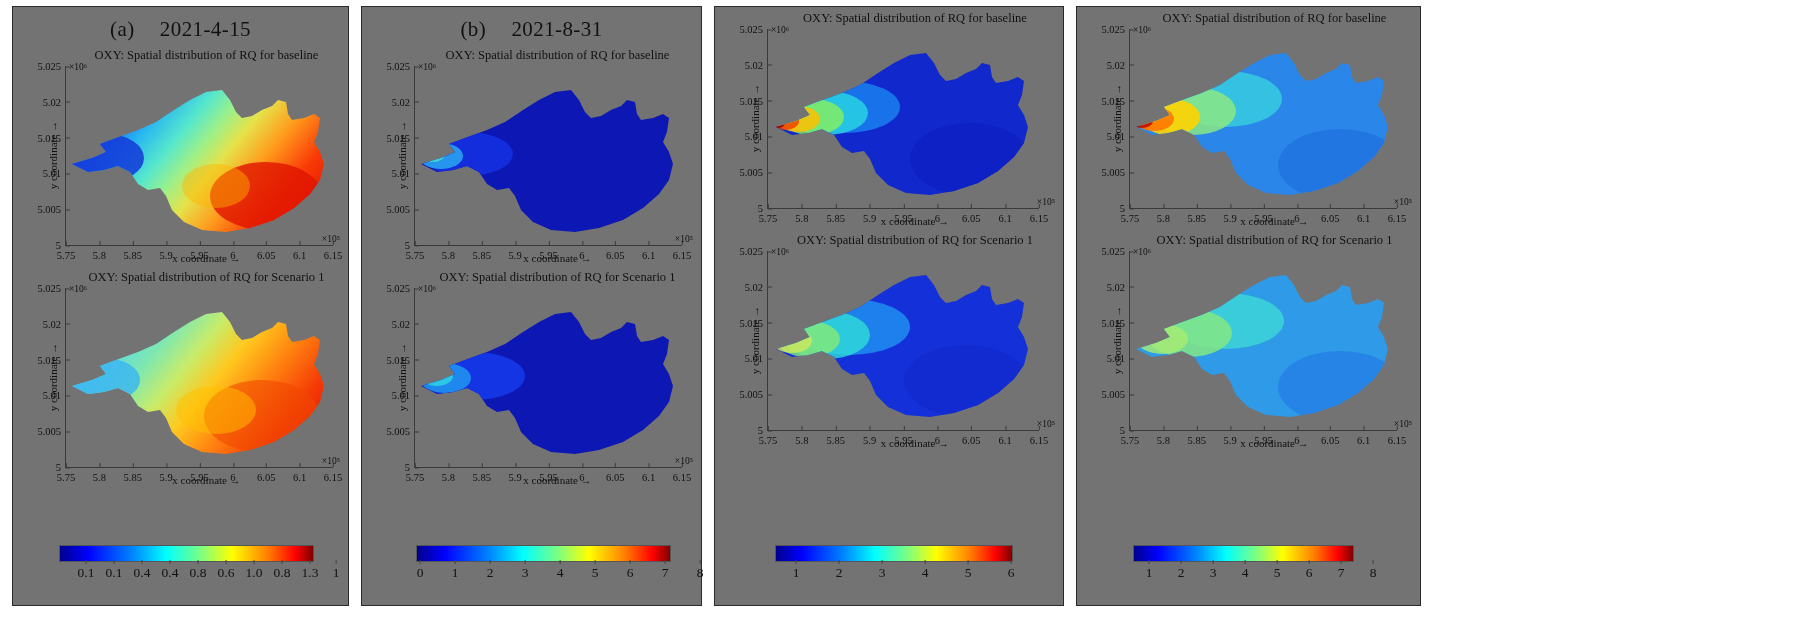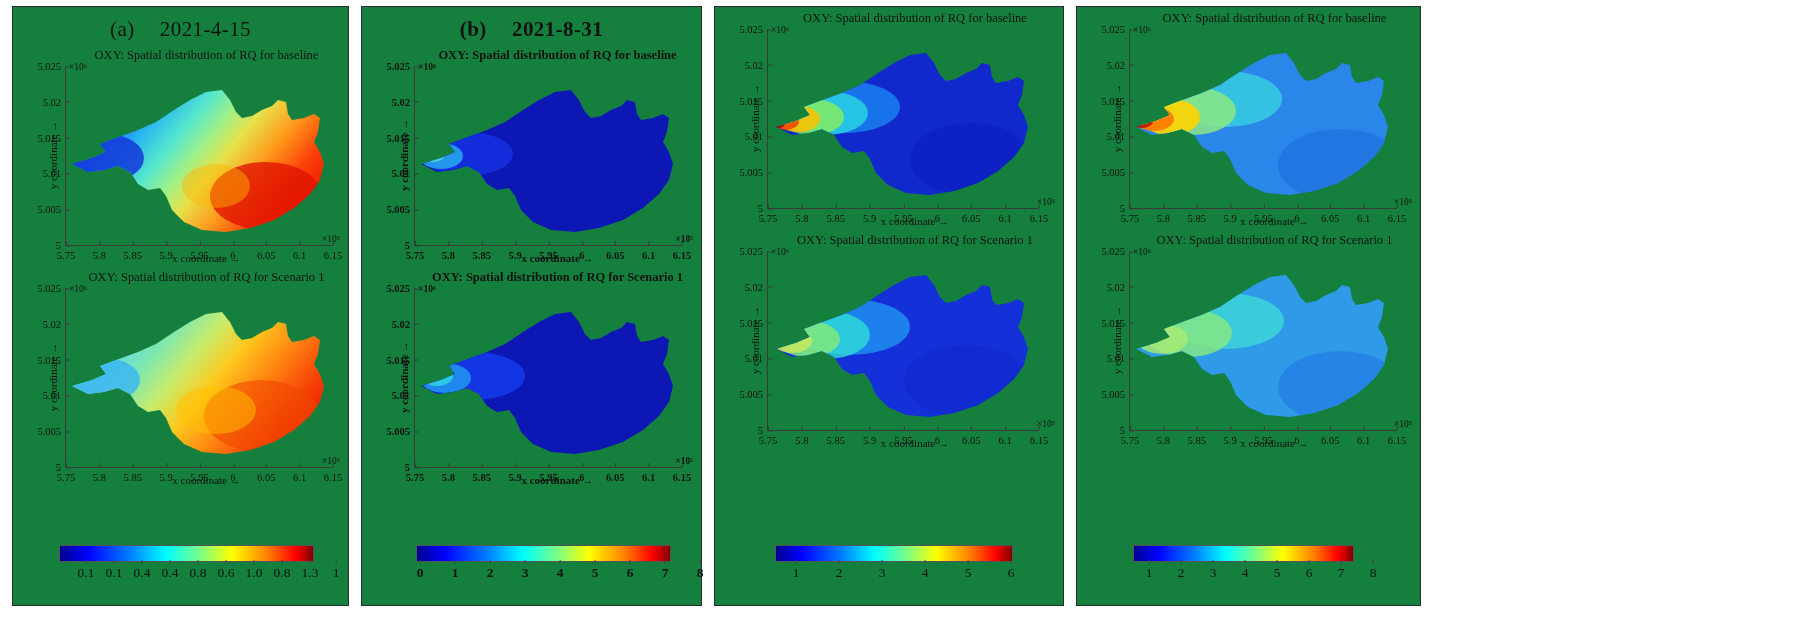--- a/index.html
+++ b/index.html
@@ -14,21 +14,21 @@
     width:1805px;height:623px;
     display:flex;
     align-items:flex-start;
     gap:0px;
     padding-top:6px;
     box-sizing:border-box;
   }
   .panel{
     position:relative;
     border:1.4px solid #2b2b2b;
-    background:#15803d;
+    background:#737373;
     box-sizing:border-box;
     margin-left:12px;
     height:600px;
     display:flex;
     flex-direction:column;
   }
   .panel-title{
     text-align:center;
     font-size:21px;
     letter-spacing:.4px;
@@ -273,21 +273,21 @@
       <span class="cbar-tick" style="left:141px">0.4</span>
       <span class="cbar-tick" style="left:169px">0.8</span>
       <span class="cbar-tick" style="left:197px">0.6</span>
       <span class="cbar-tick" style="left:225px">1.0</span>
       <span class="cbar-tick" style="left:253px">0.8</span>
       <span class="cbar-tick" style="left:281px">1.3</span>
       <span class="cbar-tick" style="left:307px">1</span>
     </div>
   </div>
 
-  <div class="panel" id="panel-b" style="width:341px;font-weight:bold;">
+  <div class="panel" id="panel-b" style="width:341px;">
     <div class="panel-title">
       <span>(b)</span>
       <span style="display:inline-block;width:14px"></span>
       <span>2021-8-31</span>
     </div>
     <div class="maps">
 
       <div class="map-block">
         <div class="map-subtitle">OXY: Spatial distribution of RQ for baseline</div>
         <span class="exp-y" style="left:56px;top:18px">×10⁶</span>

